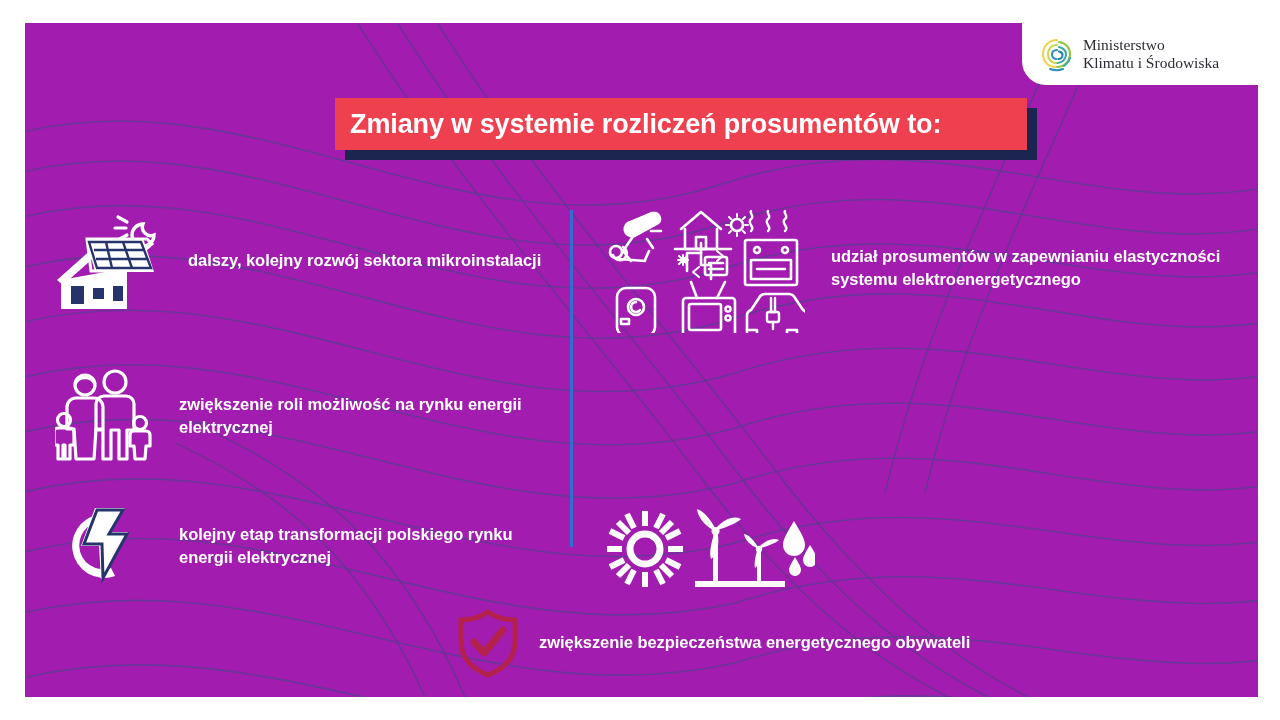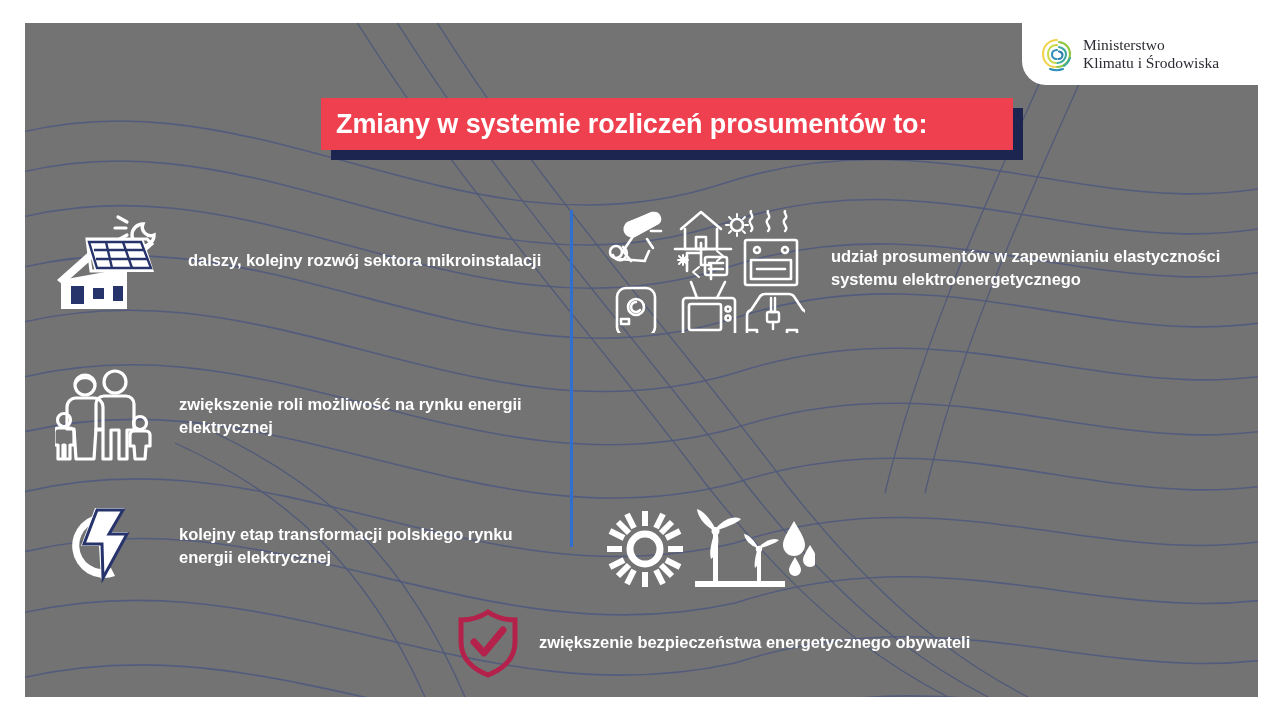--- a/index.html
+++ b/index.html
@@ -7,21 +7,21 @@
     width: 1280px; height: 720px;
     background: #ffffff;
     font-family: "Liberation Sans", sans-serif;
     overflow: hidden;
   }
 
   #slide {
     position: absolute;
     left: 25px; top: 23px;
     width: 1233px; height: 674px;
-    background: #737373;
+    background: #a21caf;
     overflow: hidden;
   }
 
   
   .waves { position: absolute; inset: 0; opacity: .55; pointer-events: none; }
 
   
   #logo-plate {
     position: absolute; right: 0; top: 0;
     width: 236px; height: 62px;
@@ -31,21 +31,21 @@
     padding-left: 18px;
   }
   #logo-text {
     font-family: "Liberation Serif", serif;
     color: #2b2b33;
     font-size: 15.5px;
     line-height: 1.18;
   }
 
   
-  #title-wrap { position: absolute; left: 296px; top: 75px; }
+  #title-wrap { position: absolute; left: 310px; top: 75px; }
   #title-shadow {
     position: absolute; left: 10px; top: 10px;
     width: 692px; height: 52px;
     background: #1c2550;
   }
   #title-banner {
     position: relative;
     width: 692px; height: 52px;
     background: #ef4050;
     display: flex; align-items: center;

